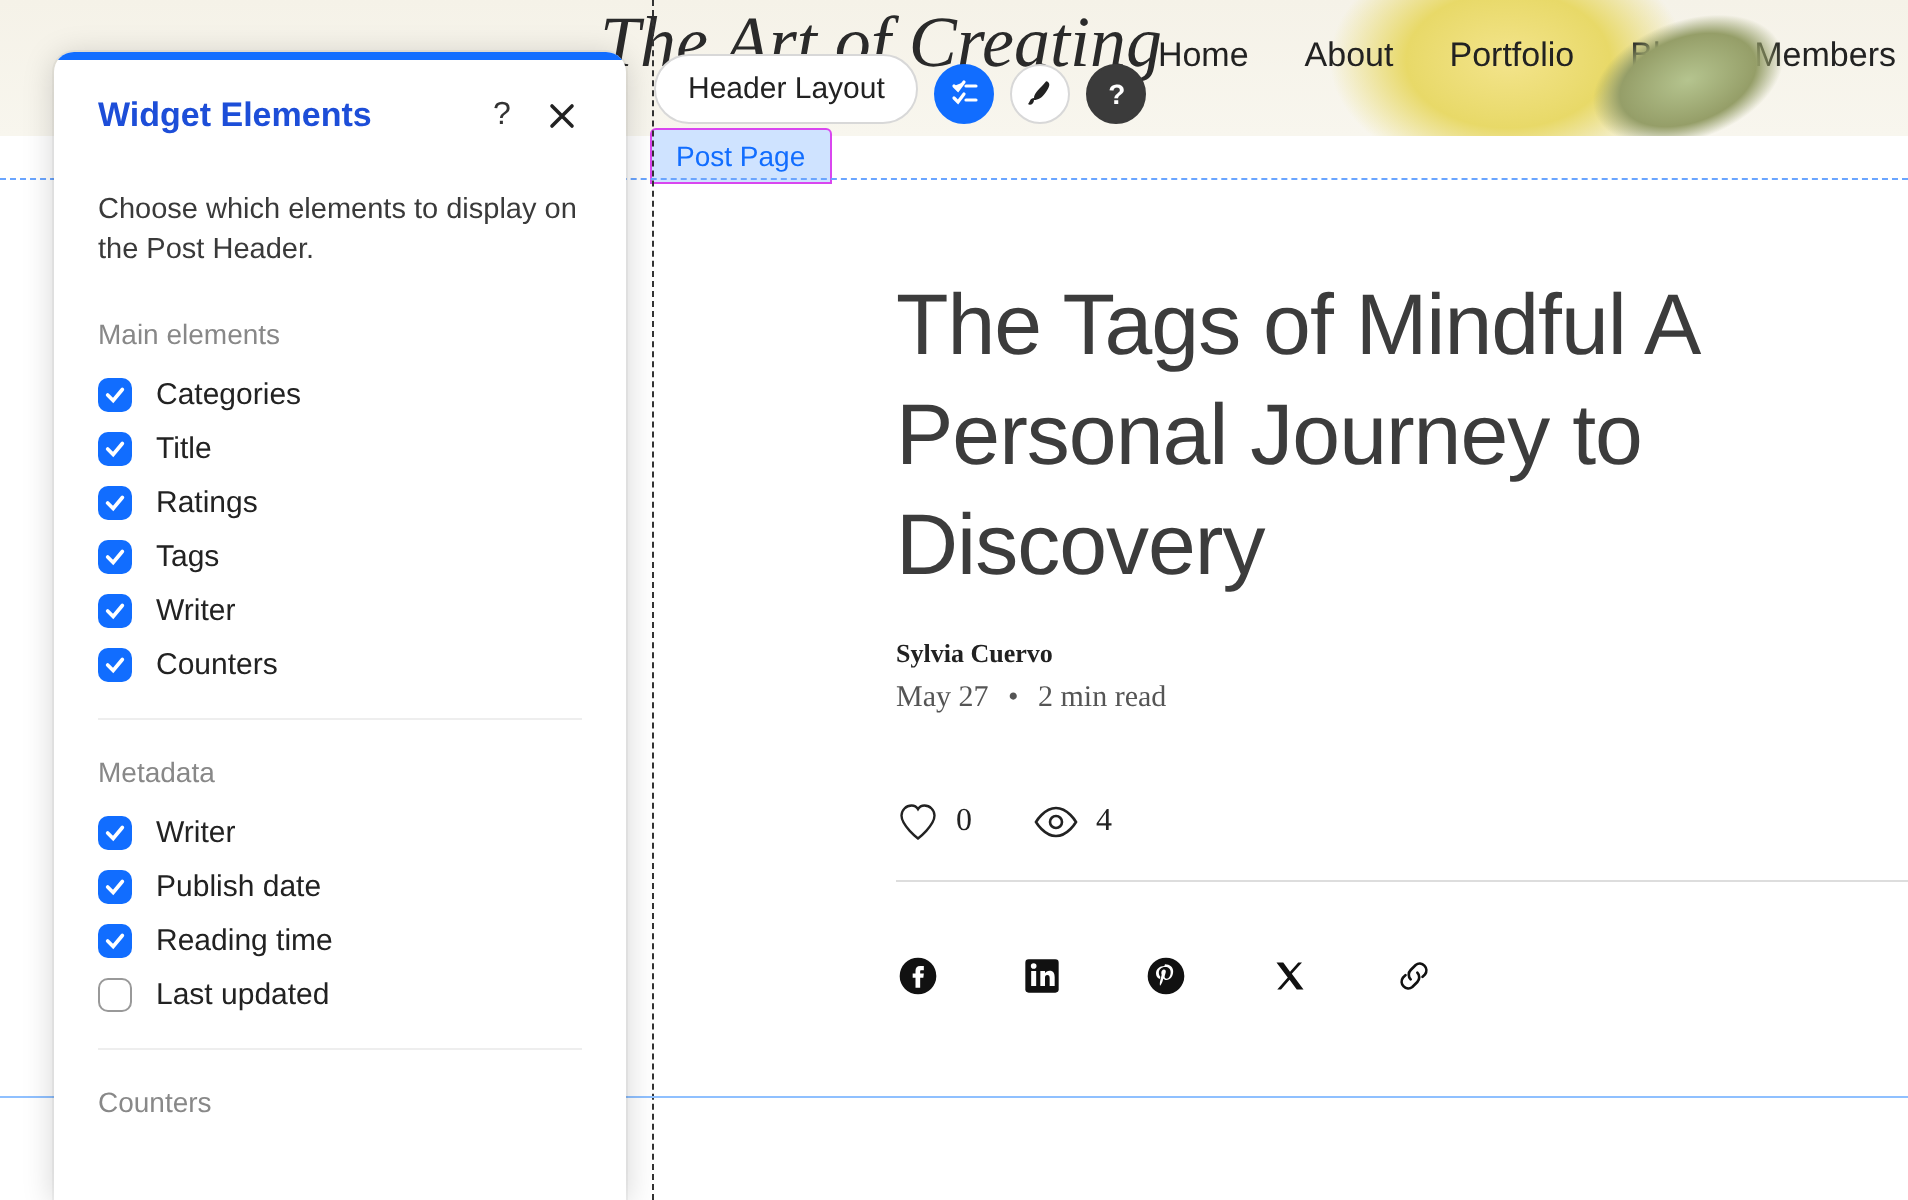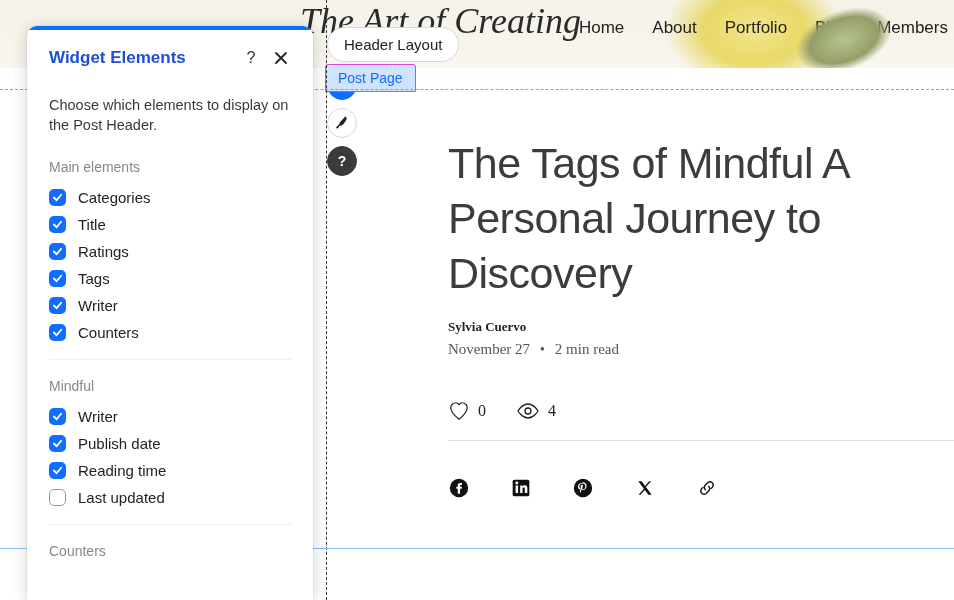--- a/index.html
+++ b/index.html
@@ -65,23 +65,22 @@
   color: #222;
   cursor: pointer;
 }
 
 
 .header-toolbar {
   position: absolute;
   left: 327px;
   top: 27px;
   display: flex;
-  align-items: flex-start;
+  align-items: flex-end;
   gap: 8px;
-  flex-direction: column;
 }
 .header-toolbar-label {
   background: #fff;
   border: 1px solid #d8d8d8;
   border-radius: 22px;
   padding: 8px 16px;
   font-size: 15px;
   color: #222;
 }
 .tool-circle {
@@ -320,21 +319,21 @@
 <div class="postpage-badge">Post Page</div>
 
 <div class="dashed-h" style="top:89px;"></div>
 <div class="dashed-v" style="left:326px;"></div>
 <div class="solid-h" style="top:548px;"></div>
 
 <div class="article">
   <h1>The Tags of Mindful A Personal Journey to Discovery</h1>
   <div class="author">Sylvia Cuervo</div>
   <div class="meta">
-    <span>November 27</span>
+    <span>May 27</span>
     <span class="sep">•</span>
     <span>2 min read</span>
   </div>
   <div class="counters-row">
     <div class="counter">
       <svg width="22" height="22" viewBox="0 0 24 24">
         <path d="M12 21 C12 21 3 14 3 8.5 C3 5.5 5.5 3 8.5 3 C10 3 11.3 3.8 12 5 C12.7 3.8 14 3 15.5 3 C18.5 3 21 5.5 21 8.5 C21 14 12 21 12 21 Z" fill="none" stroke="#222" stroke-width="1.3"></path>
       </svg>
       <span class="num">0</span>
     </div>
@@ -445,21 +444,21 @@
             <svg width="11" height="11" viewBox="0 0 12 12">
               <path d="M2 6 L5 9 L10 3" stroke="#fff" stroke-width="2" fill="none" stroke-linecap="round"></path>
             </svg>
           </div>
         <span class="item-label">Counters</span>
       </div>
     </div>
 
     <div class="panel-divider"></div>
 
-    <div class="panel-section-title">Mindful</div>
+    <div class="panel-section-title">Metadata</div>
     <div class="panel-list">
       <div class="panel-item">
         <div class="checkbox">
             <svg width="11" height="11" viewBox="0 0 12 12">
               <path d="M2 6 L5 9 L10 3" stroke="#fff" stroke-width="2" fill="none" stroke-linecap="round"></path>
             </svg>
           </div>
         <span class="item-label">Writer</span>
       </div>
       <div class="panel-item">

